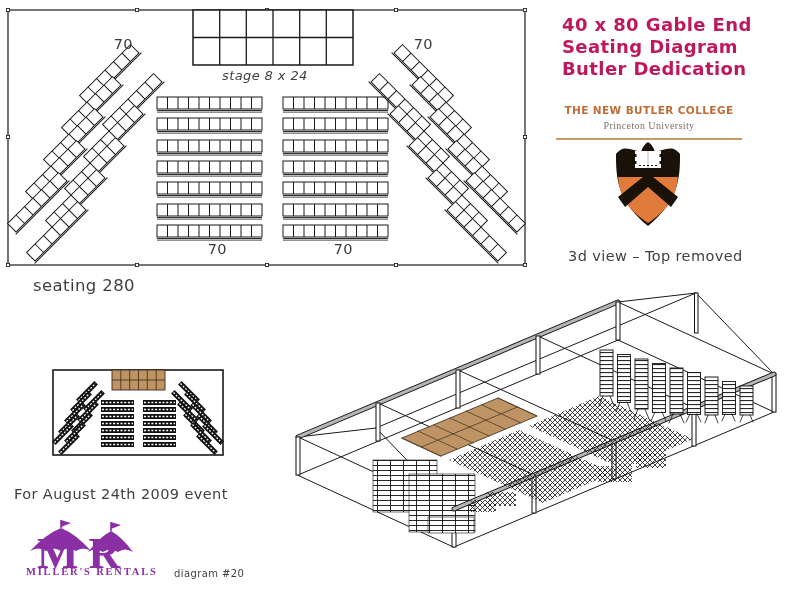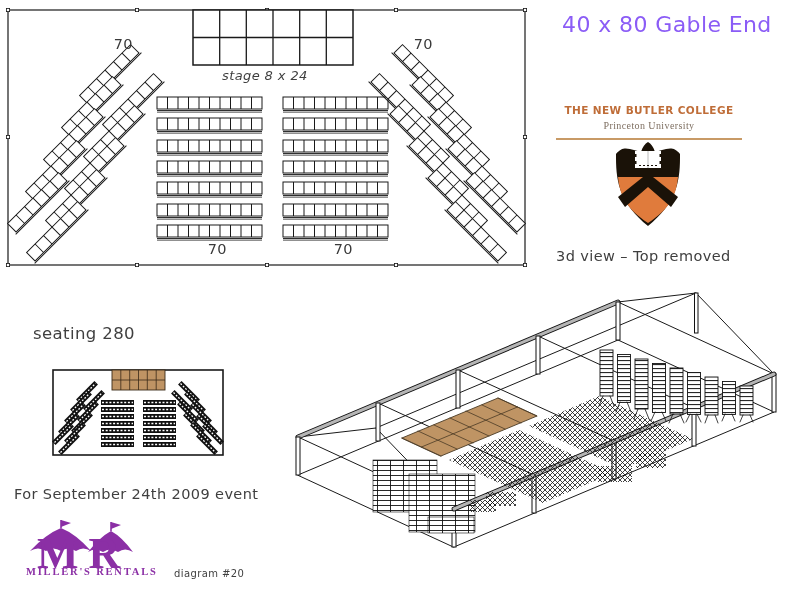--- a/index.html
+++ b/index.html
@@ -1,20 +1,20 @@
 <!DOCTYPE html>
 <html><head>
 <meta charset="utf-8">
 <style>
   html,body{margin:0;padding:0;background:#ffffff;}
   #sheet{position:relative;width:794px;height:600px;background:#ffffff;overflow:hidden;
          font-family:"DejaVu Sans",sans-serif;}
   #bg-svg{position:absolute;left:0;top:0;z-index:0;}
   .txt{position:absolute;z-index:2;color:#3f3f3f;letter-spacing:0.4px;}
-  .title-line{left:562px;width:232px;font-size:22px;line-height:22px;font-weight:400;color:#8b5cf6;}
+  .title-line{left:562px;width:232px;font-size:18px;line-height:22px;font-weight:700;color:#be185d;}
   .count{width:34px;text-align:right;font-size:14.5px;color:#3a3a3a;}
   .college-name{left:553px;top:104px;width:192px;text-align:center;font-size:10.5px;font-weight:bold;
                 letter-spacing:0.4px;}
   .college-univ{left:553px;top:120px;width:192px;text-align:center;font-size:10px;
                 font-family:"Liberation Serif",serif;color:#7d6e60;}
   .divider{position:absolute;left:556px;top:138px;width:186px;height:0;border-top:2px solid #c89a66;z-index:2;}
 </style>
 </head>
 <body>
 
@@ -257,31 +257,33 @@
     <polygon points="61,520 71,523 61,527"></polygon>
     <path d="M88,552 Q100,537 111,531 Q122,537 133,552 Q125,547 118,552 Q110,547 103,552 Q95,547 88,552 Z"></path>
     <line x1="111" y1="531" x2="111" y2="522" stroke="#8b2fa5" stroke-width="1.6"></line>
     <polygon points="111,522 121,525 111,529"></polygon>
     <text x="37" y="568" font-family="Liberation Serif, serif" font-weight="bold" font-size="44" letter-spacing="10" fill="#8b2fa5">MR</text>
     <text x="26" y="575" font-family="Liberation Serif, serif" font-weight="bold" font-size="10.5" letter-spacing="1.8" fill="#8b2fa5">MILLER'S RENTALS</text>
   </g>
 </svg>
 
 <div class="txt title-line" style="top:14px;">40 x 80 Gable End</div>
+<div class="txt title-line" style="top:36px;">Seating Diagram</div>
+<div class="txt title-line" style="top:58px;">Butler Dedication</div>
 
 <div class="txt college-univ">Princeton University</div>
 <div class="txt college-name" style="color:#bf6d38;">THE NEW BUTLER COLLEGE</div>
 <div class="divider"></div>
 
-<div class="txt" style="left:556px;top:248px;font-size:14.5px;text-align:right;">3d view – Top removed</div>
+<div class="txt" style="left:568px;top:248px;font-size:14.5px;text-align:right;">3d view – Top removed</div>
 
 <div class="txt count" style="left:99px;top:36px;">70</div>
 <div class="txt count" style="left:399px;top:36px;">70</div>
 <div class="txt count" style="left:193px;top:241px;">70</div>
 <div class="txt count" style="left:319px;top:241px;">70</div>
 
 <div class="txt" style="left:222px;top:68px;font-size:13px;font-style:italic;">stage 8 x 24</div>
-<div class="txt" style="left:33px;top:276px;font-size:16.5px;margin-top:48px;">seating 280</div>
-
-<div class="txt" style="left:14px;top:486px;font-size:14.5px;">For September 24th 2009 event</div>
+<div class="txt" style="left:33px;top:276px;font-size:16.5px;">seating 280</div>
+
+<div class="txt" style="left:14px;top:486px;font-size:14.5px;">For August 24th 2009 event</div>
 <div class="txt" style="left:174px;top:568px;font-size:10px;">diagram #20</div>
 
 </div>
 
 </body></html>

